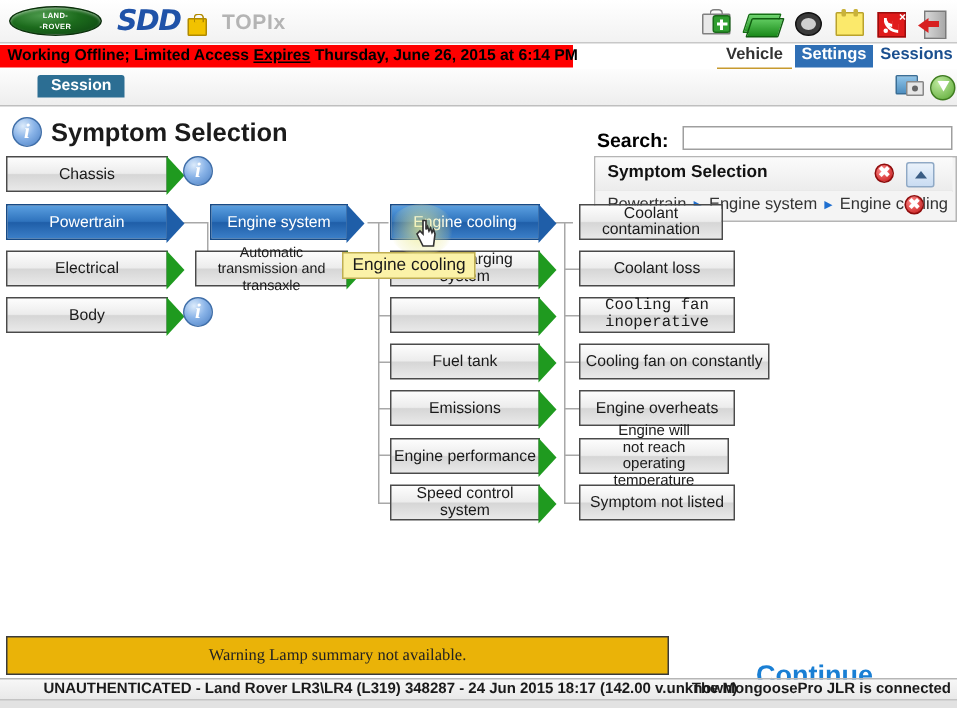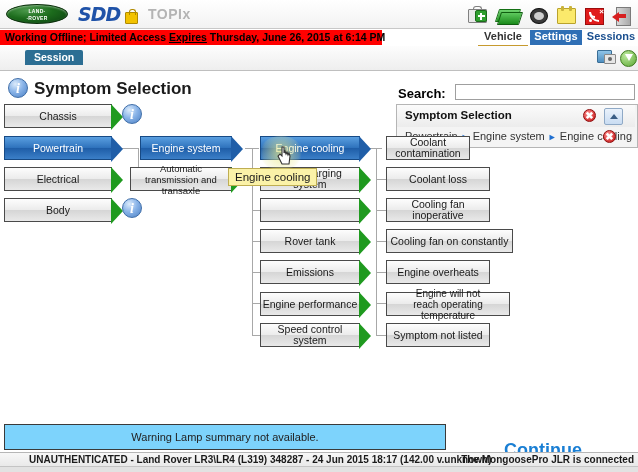--- a/index.html
+++ b/index.html
@@ -203,21 +203,21 @@
   
   #cursor-glow{
     position:absolute;left:259px;top:136px;width:44px;height:34px;border-radius:50%;
     background:radial-gradient(circle,rgba(235,235,140,.75) 0%,rgba(230,230,150,.18) 65%,rgba(255,255,255,0) 75%);
     z-index:41;pointer-events:none;
   }
   #cursor{position:absolute;left:277px;top:146px;z-index:45;}
   
   #warnbox{
     position:absolute;left:4px;top:424px;width:440px;height:24px;
-    border:1px solid #3a3a3a;background:#7dd3fc;
+    border:1px solid #3a3a3a;background:#eab308;font-family:Liberation Serif, serif;
   }
   #warntext{position:absolute;left:0;top:0;width:440px;height:24px;line-height:24px;
     text-align:center;font-size:11px;color:#222;}
   #continue{
     position:absolute;left:504px;top:440px;font-size:18px;font-weight:bold;
     color:#1a7fd4;text-decoration:underline;
   }
   #statusbar{
     position:absolute;left:0;top:452px;width:638px;height:14px;
     background:linear-gradient(#f7f7f7,#e8e8e8);border-top:1px solid #b6b6b6;
@@ -370,52 +370,52 @@
       <span class="tip"></span>
   </div>
   <div class="arrowbtn" style="left:260px;top:167px;width:100px;">
     <span>Fuel charging system</span>
       <span class="tip"></span>
   </div>
   <div class="arrowbtn" style="left:260px;top:198px;width:100px;">
       <span class="tip"></span>
   </div>
   <div class="arrowbtn" style="left:260px;top:229px;width:100px;">
-    <span>Rover tank</span>
+    <span>Fuel tank</span>
       <span class="tip"></span>
   </div>
   <div class="arrowbtn" style="left:260px;top:260px;width:100px;">
     <span>Emissions</span>
       <span class="tip"></span>
   </div>
   <div class="arrowbtn" style="left:260px;top:292px;width:100px;">
     <span>Engine performance</span>
       <span class="tip"></span>
   </div>
   <div class="arrowbtn" style="left:260px;top:323px;width:100px;">
     <span>Speed control system</span>
       <span class="tip"></span>
   </div>
 
-  <div class="plainbtn" style="left:386px;top:136px;width:84px;">
+  <div class="plainbtn" style="left:386px;top:136px;width:96px;">
     <span>Coolant contamination</span>
   </div>
   <div class="plainbtn" style="left:386px;top:167px;width:104px;">
     <span>Coolant loss</span>
   </div>
-  <div class="plainbtn" style="left:386px;top:198px;width:104px;">
+  <div class="plainbtn" style="left:386px;top:198px;width:104px;font-family:Liberation Mono, monospace;">
     <span>Cooling fan inoperative</span>
   </div>
   <div class="plainbtn" style="left:386px;top:229px;width:127px;">
     <span>Cooling fan on constantly</span>
   </div>
   <div class="plainbtn" style="left:386px;top:260px;width:104px;">
     <span>Engine overheats</span>
   </div>
-  <div class="plainbtn" style="left:386px;top:292px;width:124px;font-size:10px;padding:0 18px;text-align:center;">
+  <div class="plainbtn" style="left:386px;top:292px;width:100px;font-size:10px;padding:0 18px;text-align:center;">
     <span>Engine will not reach operating temperature</span>
   </div>
   <div class="plainbtn" style="left:386px;top:323px;width:104px;">
     <span>Symptom not listed</span>
   </div>
 </div>
 
 <div id="tooltip">Engine cooling</div>
 <div id="cursor-glow"></div>
 <svg id="cursor" width="16" height="20" viewBox="0 0 16 20">

